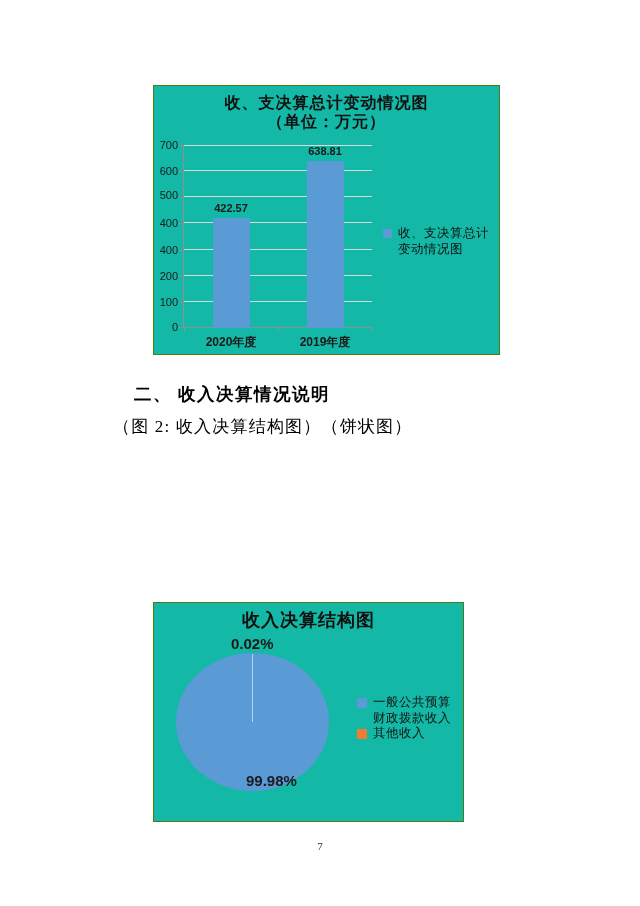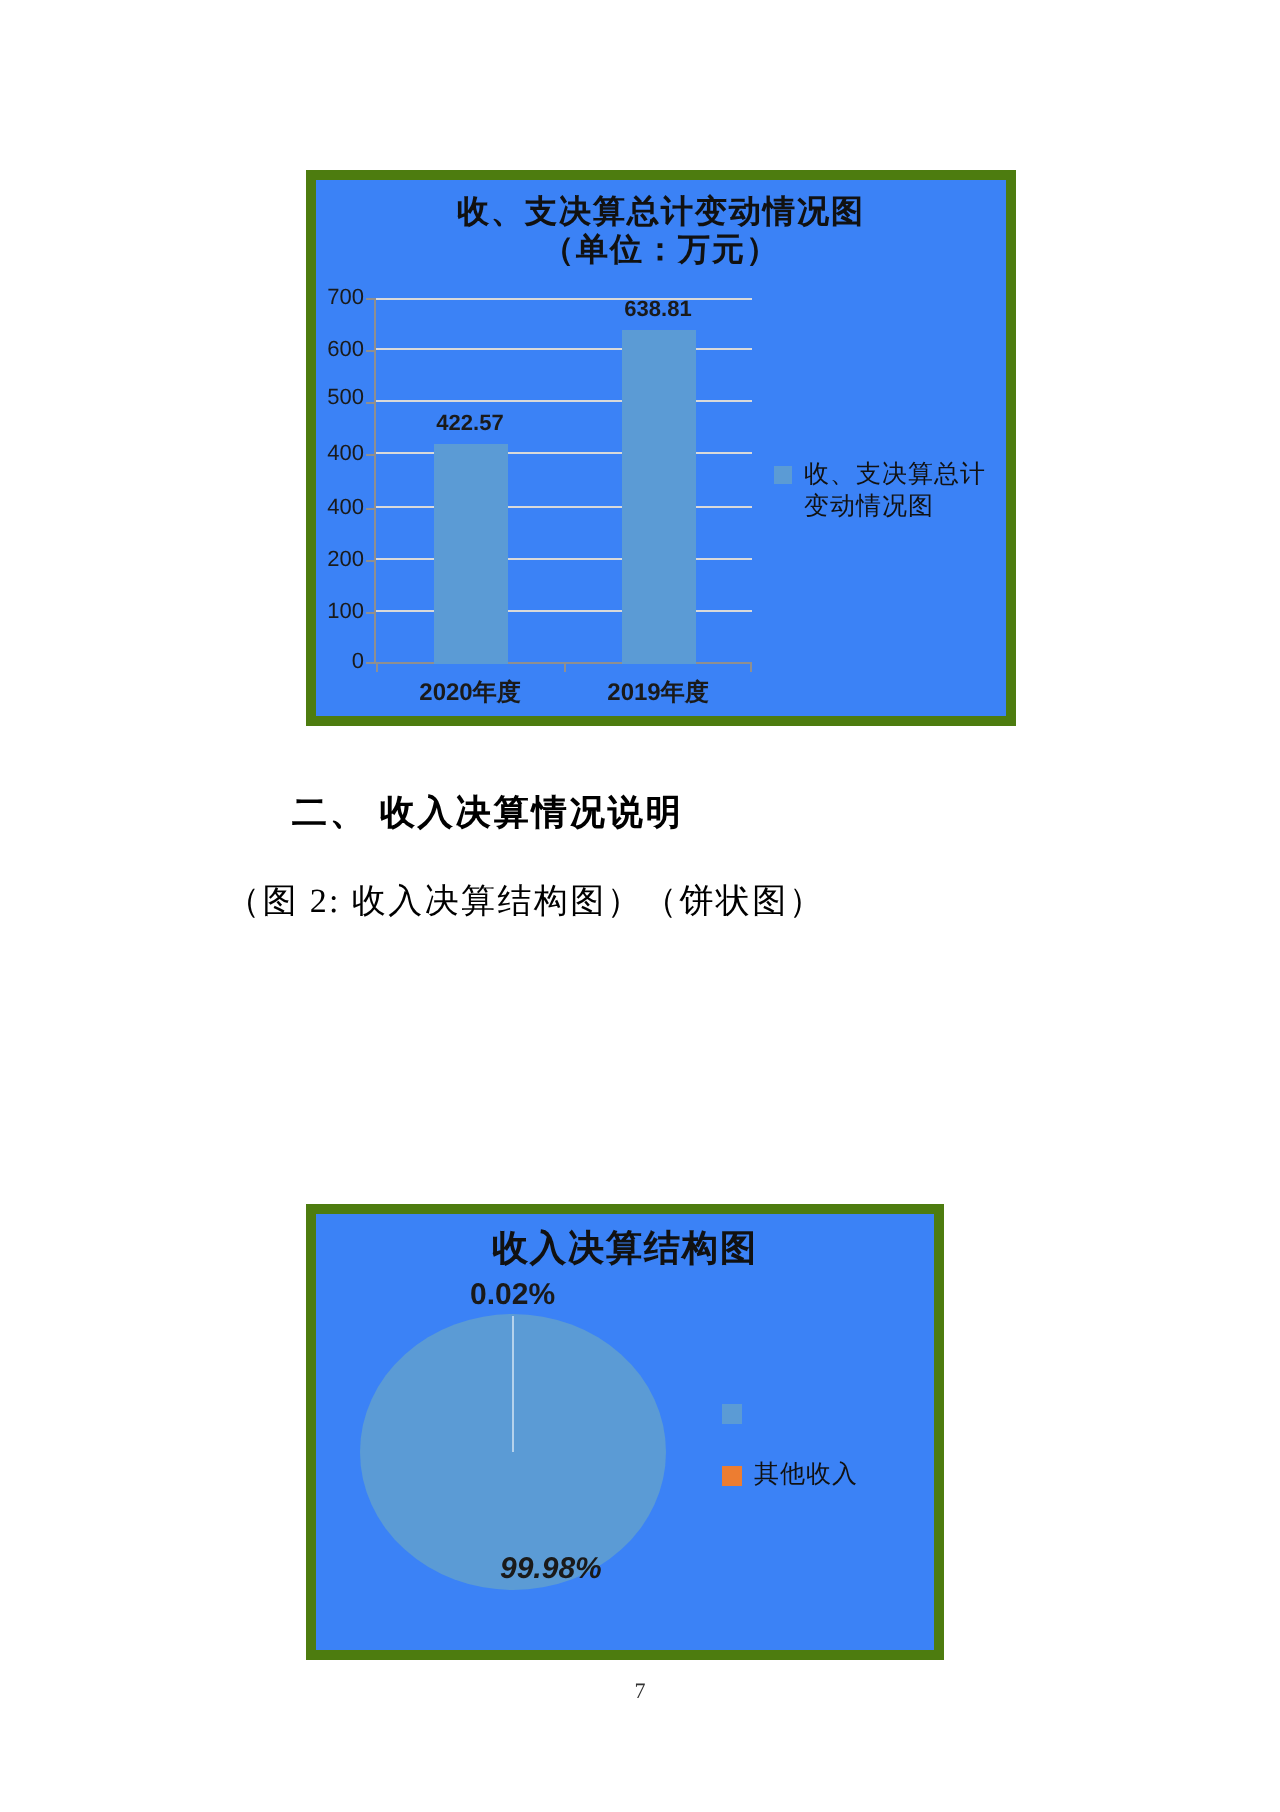--- a/index.html
+++ b/index.html
@@ -4,21 +4,21 @@
 <style>
   html,body { margin:0; padding:0; }
   body {
     width:640px; height:906px; background:#ffffff; position:relative;
     font-family:"Liberation Serif","DejaVu Serif",serif; color:#000;
     overflow:hidden;
   }
 
   
   .chartbox {
-    position:absolute; background:#3b82f6; border:5px solid #4d7c0f;
+    position:absolute; background:#14b8a6; border:1px solid #4d7c0f;
     font-family:"Liberation Serif","DejaVu Serif",serif;
   }
   .chart-title {
     position:absolute; left:0; right:0; text-align:center;
     font-weight:bold; font-size:16px; line-height:18px; color:#111;
     letter-spacing:1px;
   }
   .plot { position:absolute; border-left:1px solid #8f8f8f; }
   .gridline { position:absolute; left:0; right:0; height:1px; background:#d9d9d9; }
   .gridline.baseline { background:#8f8f8f; }
@@ -54,21 +54,21 @@
   .pie-slice-line { position:absolute; width:1px; background:rgba(255,255,255,0.55); }
   .pie-label {
     position:absolute; font-family:"Liberation Sans","DejaVu Sans",sans-serif;
     font-size:15px; font-weight:bold; color:#1a1a1a; line-height:13px;
     text-align:left;
   }
 
   
   .text-section { position:absolute; left:88px; top:378px; width:466px; }
   .section-heading {
-    margin:16px; font-size:17.5px; font-weight:bold; letter-spacing:1.5px;
+    margin:4px; font-size:17.5px; font-weight:bold; letter-spacing:1.5px;
     line-height:24px; padding-left:42px; color:#000;
   }
   .body-paragraph {
     margin:6px 0 0 0; font-size:17px; line-height:33.4px; letter-spacing:1.2px;
     text-align:justify; color:#000;
   }
   .figure-caption {
     margin:0; font-size:17px; line-height:33.4px; letter-spacing:1.2px;
     padding-left:25px; color:#000;
   }
@@ -133,24 +133,25 @@
 </div>
 
 <div class="chartbox" style="left:153px; top:602px; width:309px; height:218px;">
   <div class="chart-title" style="top:8px; font-size:18px;">收入决算结构图</div>
 
   <div class="pie-label" style="left:77px; top:34px; width:50px;">0.02%</div>
 
   <div class="pie-ellipse" id="pie-main" style="left: 22px; top: 50px; width: 153px; height: 138px; background: rgb(91, 155, 213);"></div>
   <div class="pie-slice-line" style="left:98px; top:51px; height:68px;"></div>
 
-  <div class="pie-label" style="left:92px; top:171px; width:62px;font-style:italic;">99.98%</div>
+  <div class="pie-label" style="left:92px; top:171px; width:62px;">99.98%</div>
 
   <div class="legend" style="left:203px; top:92px; width:100px;">
     <span class="swatch swatch-10" id="pie-legend-swatch-1" style="background: rgb(91, 155, 213);"></span>
+    <span class="legend-label">一般公共预算财政拨款收入</span>
   </div>
   <div class="legend" style="left:203px; top:123px; width:100px;">
     <span class="swatch swatch-10" id="pie-legend-swatch-2" style="background: rgb(237, 125, 49);"></span>
     <span class="legend-label">其他收入</span>
   </div>
 </div>
 
 <div class="page-number">7</div>
 
 </body></html>

